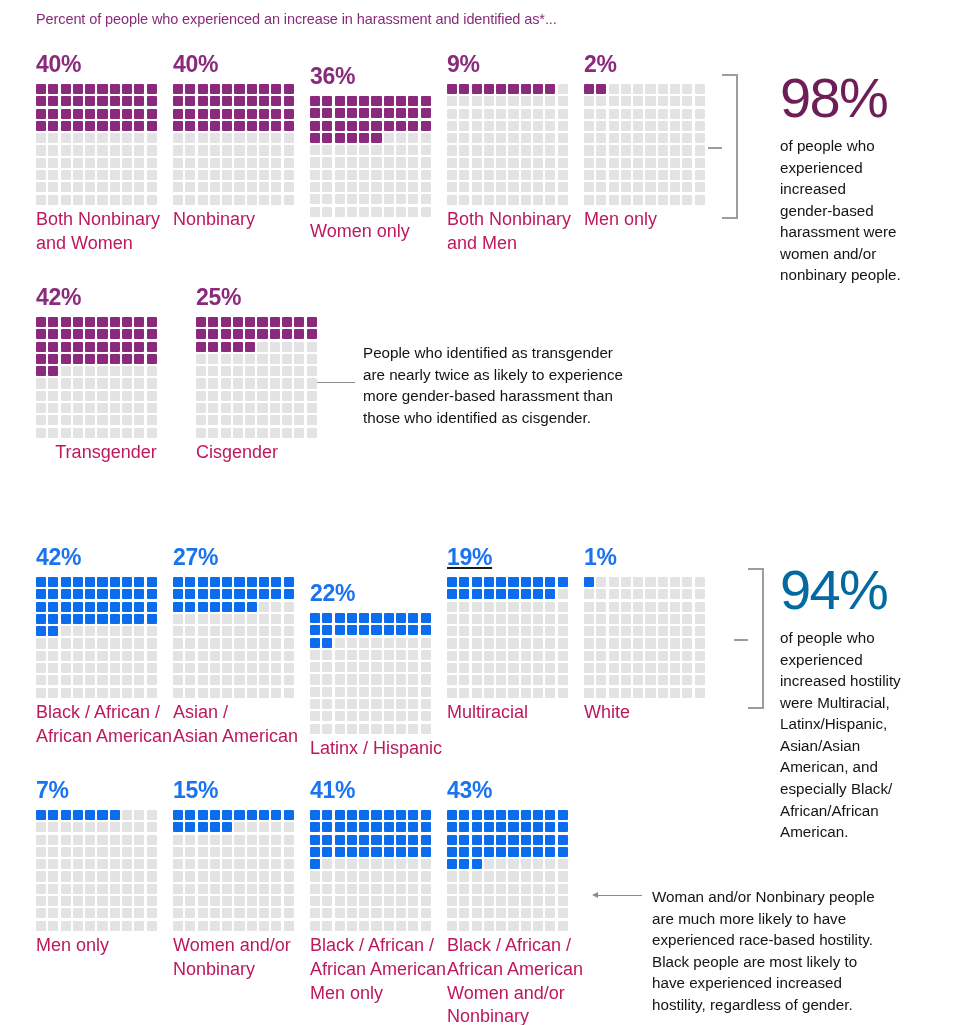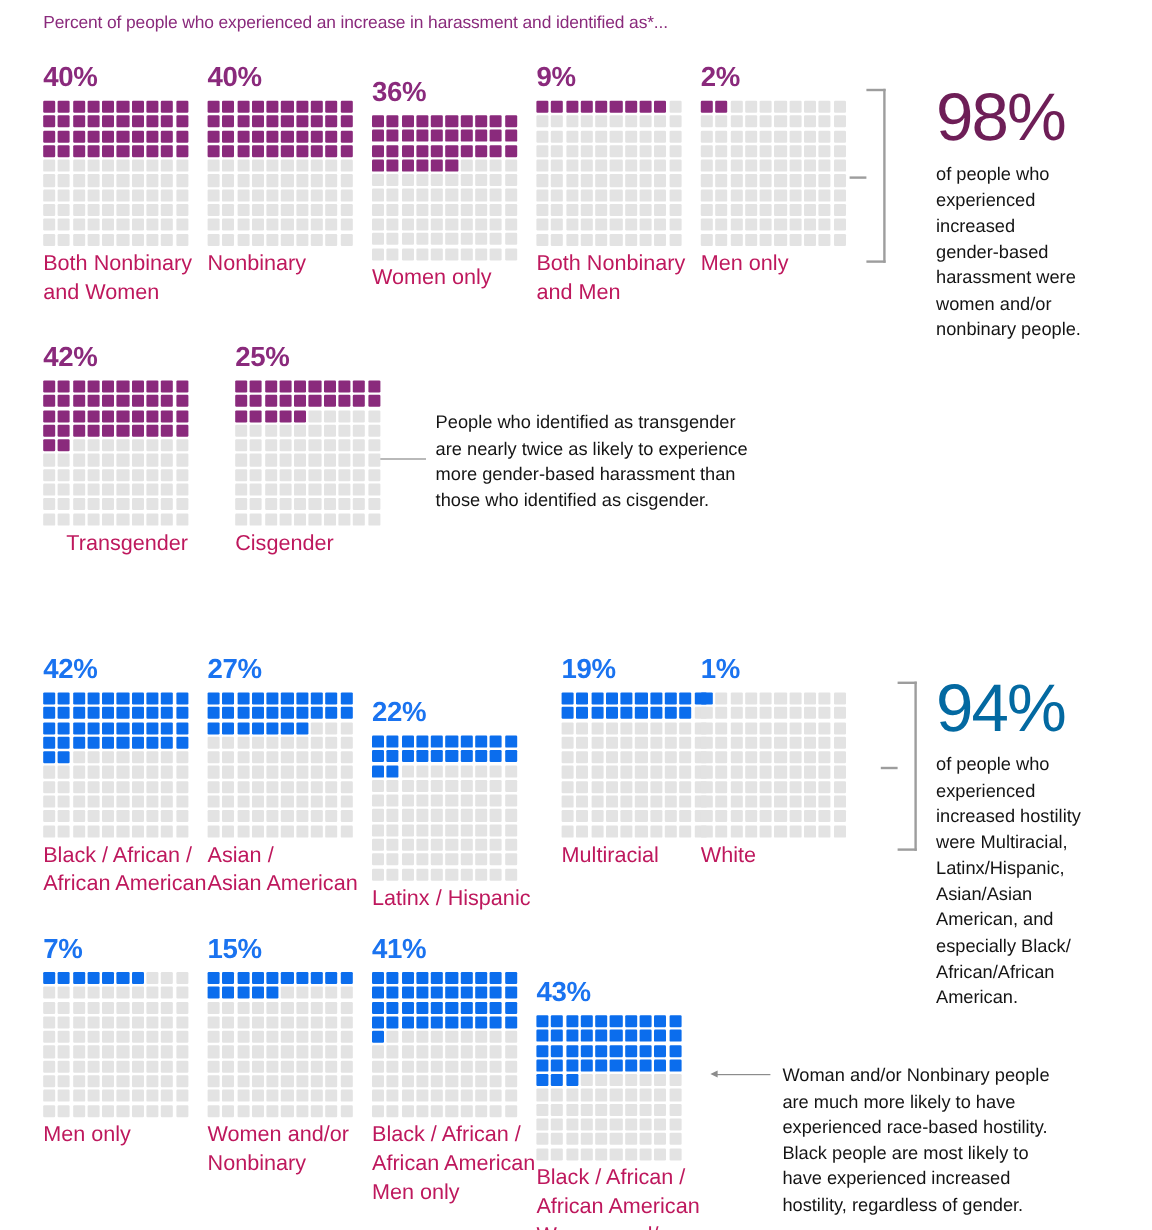--- a/index.html
+++ b/index.html
@@ -1221,21 +1221,21 @@
         <div class="cell"></div>
         <div class="cell"></div>
         <div class="cell"></div>
         <div class="cell"></div>
         <div class="cell"></div>
         <div class="cell"></div>
         <div class="cell"></div>
       </div>
       <div class="waffle-label" style="margin-top: 0px; position: absolute; top: 155px; left: 0px; width: 140px;">Latinx / Hispanic</div>
     </div>
-    <div class="waffle-block" style="left: 468px; top: 546px;">
+    <div class="waffle-block" style="left: 447px; top: 546px; text-decoration: underline;">
       <div class="waffle-pct pct-blue">19%</div>
       <div class="waffle-grid">
         <div class="cell on-blue"></div>
         <div class="cell on-blue"></div>
         <div class="cell on-blue"></div>
         <div class="cell on-blue"></div>
         <div class="cell on-blue"></div>
         <div class="cell on-blue"></div>
         <div class="cell on-blue"></div>
         <div class="cell on-blue"></div>
@@ -1754,21 +1754,21 @@
         <div class="cell"></div>
         <div class="cell"></div>
         <div class="cell"></div>
         <div class="cell"></div>
         <div class="cell"></div>
       </div>
       <div class="waffle-label" style="margin-top: 0px; position: absolute; top: 155px; left: 0px; width: 140px;">Black / African /
 African American
 Men only</div>
     </div>
-    <div class="waffle-block" style="left: 447px; top: 779px; margin-top: 36px;">
+    <div class="waffle-block" style="left: 447px; top: 779px;">
       <div class="waffle-pct pct-blue">43%</div>
       <div class="waffle-grid">
         <div class="cell on-blue"></div>
         <div class="cell on-blue"></div>
         <div class="cell on-blue"></div>
         <div class="cell on-blue"></div>
         <div class="cell on-blue"></div>
         <div class="cell on-blue"></div>
         <div class="cell on-blue"></div>
         <div class="cell on-blue"></div>

